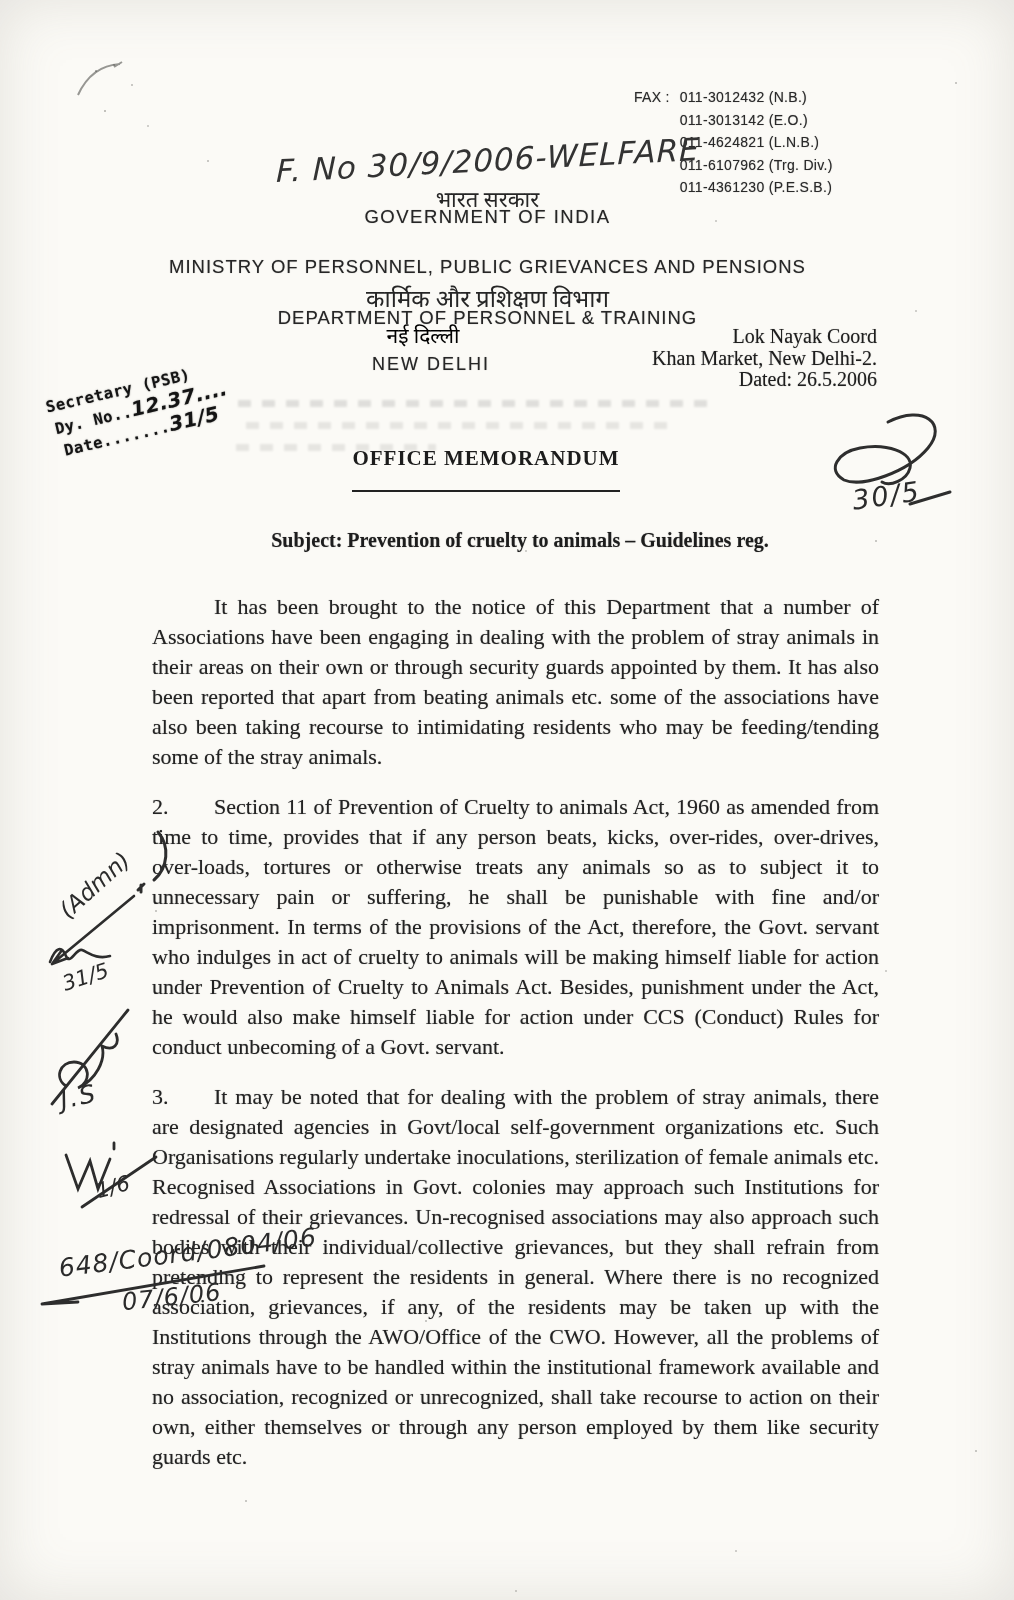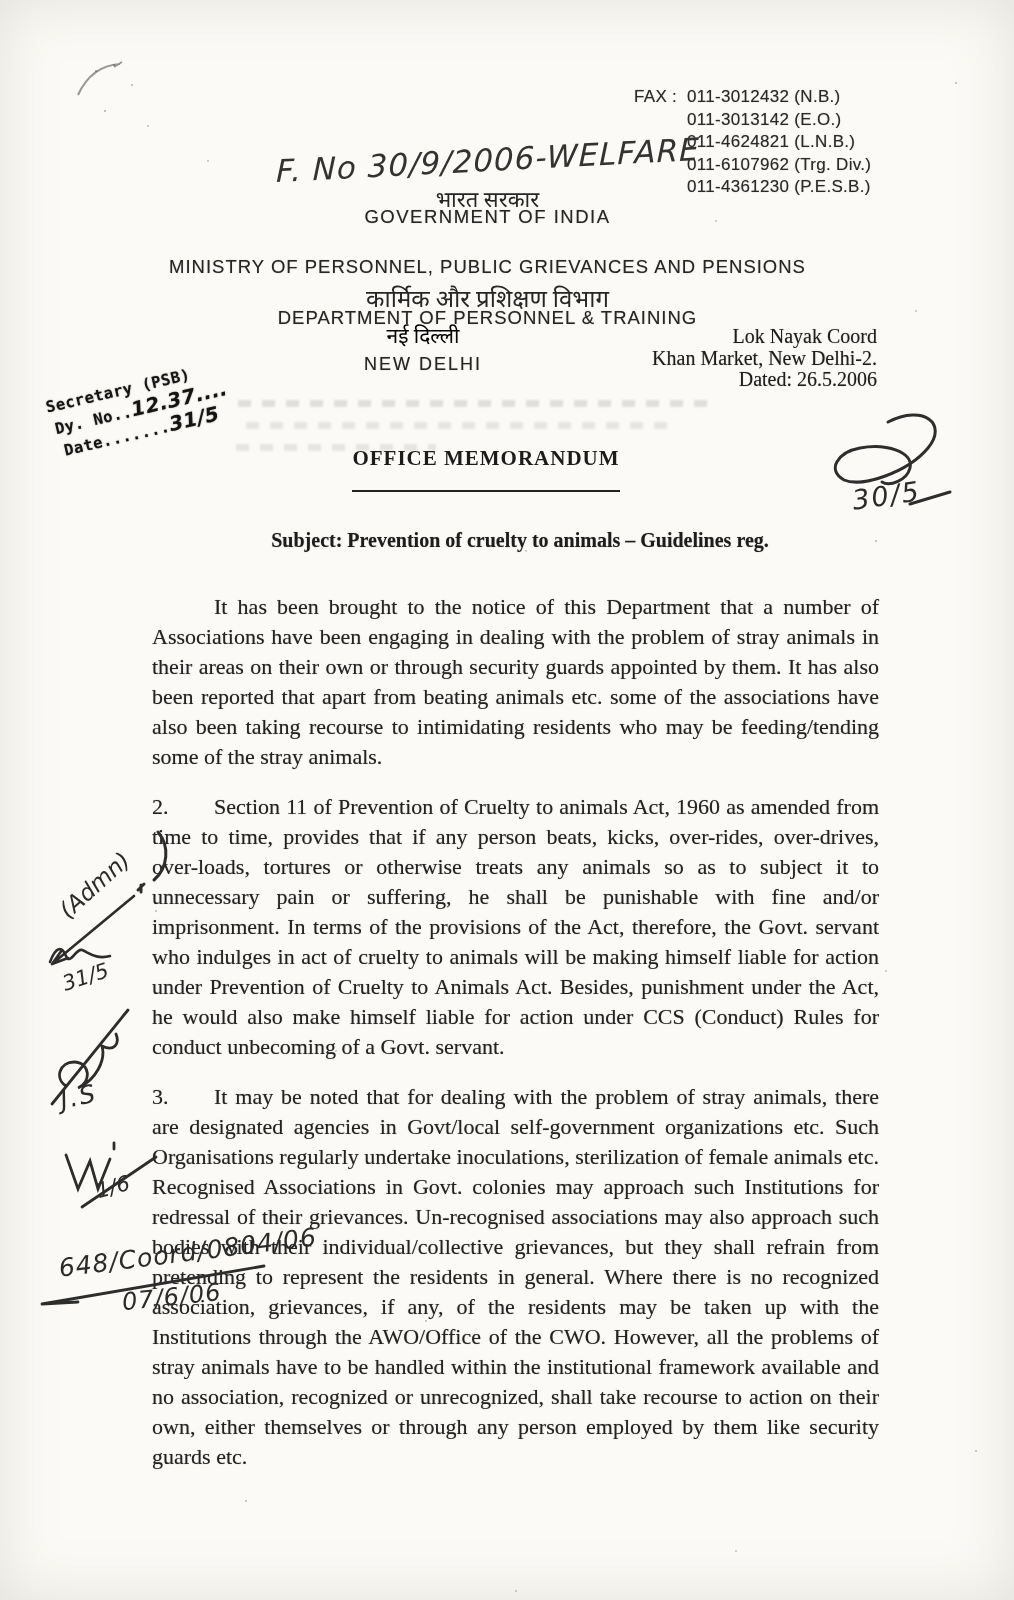--- a/index.html
+++ b/index.html
@@ -9,37 +9,37 @@
     font-family:"Liberation Serif", serif;
     box-shadow:inset 0 0 60px rgba(120,115,105,.18);
   }
   .ink{color:#262626;text-shadow:0 0 1px rgba(40,40,40,.45);}
   .sans{font-family:"Liberation Sans", sans-serif;}
   .mono{font-family:"DejaVu Sans Mono", monospace;}
   .hand{font-family:"DejaVu Sans", sans-serif;font-style:italic;color:#2b2b2b;}
   .abs{position:absolute;}
 
   
-  .fax{top:86px;left:634px;font-size:17px;line-height:22.5px;letter-spacing:.3px;color:#2a2a2a;}
+  .fax{top:86px;left:634px;font-size:14px;line-height:22.5px;letter-spacing:.3px;color:#2a2a2a;}
   .fax-row{display:flex;}
   .fax-label{margin-right:10px;}
   
   .fno{top:142px;left:276px;font-size:31px;transform:rotate(-3deg) skewX(-4deg);letter-spacing:1px;color:#333;}
 
   
   .hdr{left:0;width:975px;text-align:center;color:#262626;}
   .h-hi1{top:183px;font-size:22px;}
   .h-en1{top:206px;font-size:18.5px;letter-spacing:1.5px;}
   .h-hi2{top:228px;font-size:24px;}
   .h-en2{top:256px;font-size:18.5px;letter-spacing:1px;}
   .h-hi3{top:281px;font-size:24px;}
   .h-en3{top:307px;font-size:18.5px;letter-spacing:1px;}
   .city{left:0;width:846px;text-align:center;}
   .city-hi{top:321px;font-size:21px;}
-  .city-en{top:354px;font-size:18px;letter-spacing:2px;}
+  .city-en{top:354px;font-size:18px;letter-spacing:2px;padding-left:8px;}
 
   
   .addr{top:326px;right:137px;text-align:right;font-size:20px;line-height:21.5px;color:#1e1e1e;}
 
   
   .stamp{top:398px;left:44px;transform:rotate(-13deg);transform-origin:left top;
          font-size:15.5px;font-weight:bold;color:#141414;line-height:21px;letter-spacing:.5px;
          text-shadow:0 0 1.5px rgba(10,10,10,.5);}
   .stamp .hv{font-size:20px;font-family:"DejaVu Sans",sans-serif;font-style:italic;font-weight:bold;}
   .stamp-l2{margin-left:4px;}

